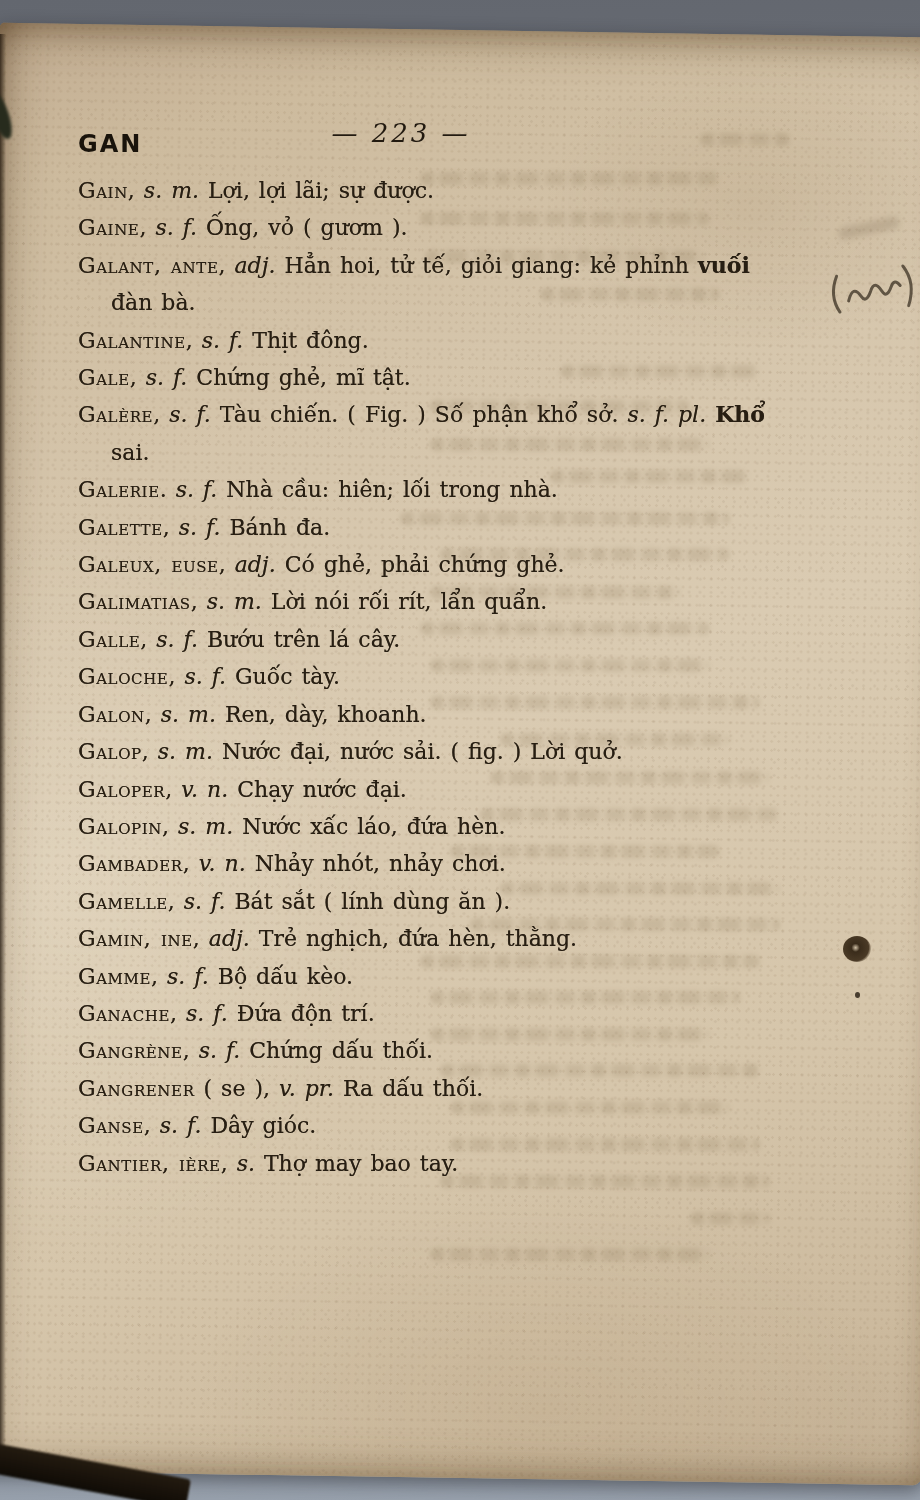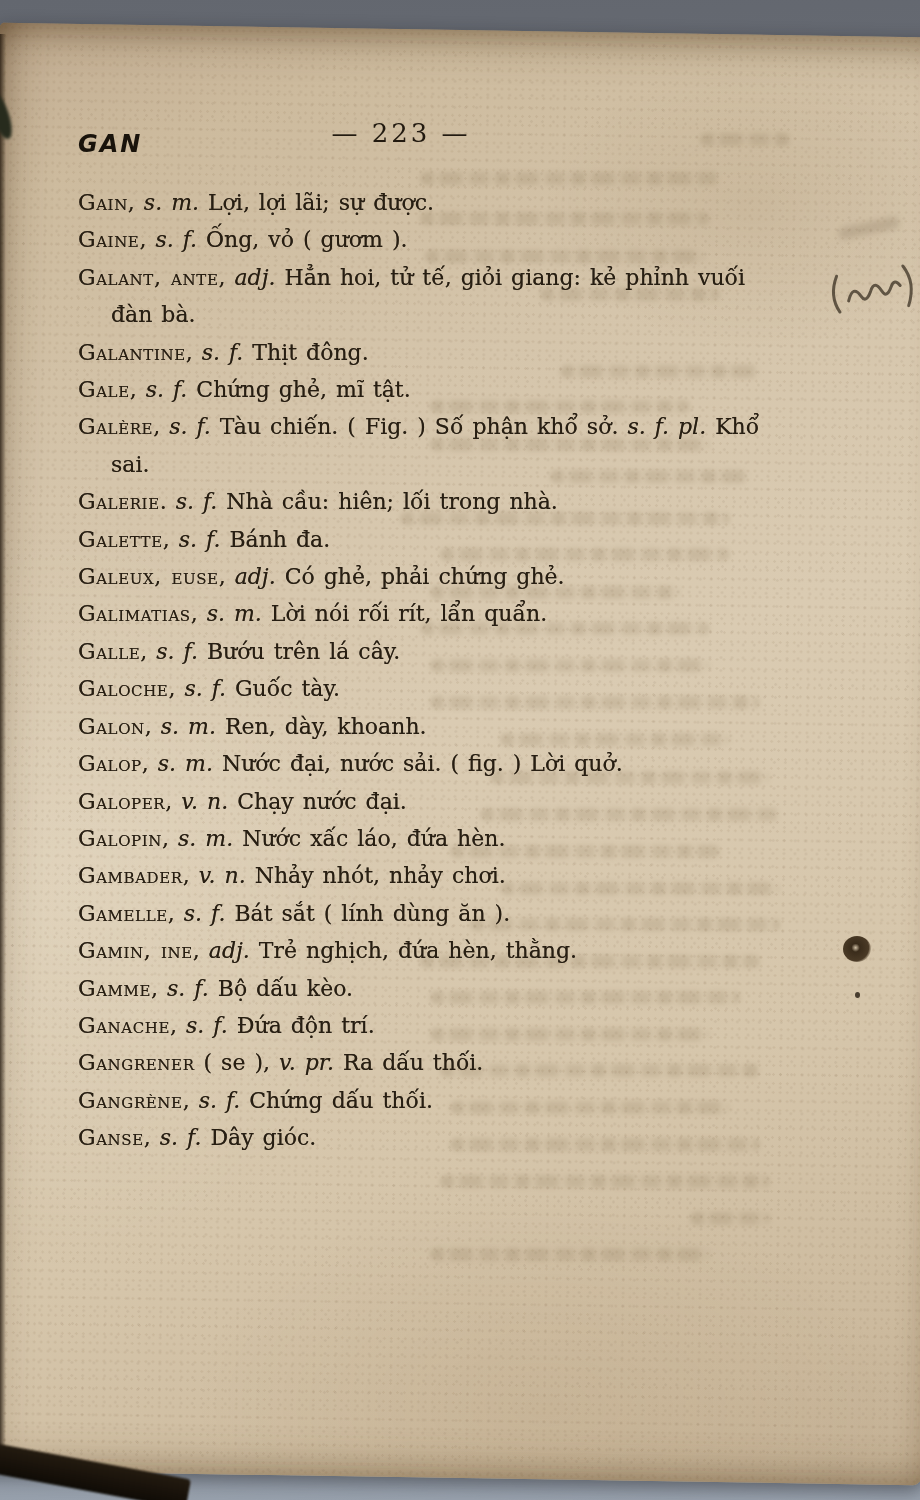--- a/index.html
+++ b/index.html
@@ -56,33 +56,33 @@
   .stain-dot{position:absolute;left:855px;top:992px;width:5px;height:6px;border-radius:50%;background:#241a0f;opacity:.8;}
   .handmark{position:absolute;left:824px;top:258px;width:96px;height:72px;transform:rotate(-7deg);opacity:.78;}
   .handsmudge{position:absolute;left:838px;top:222px;width:62px;height:12px;border-radius:6px;
     background:rgba(90,70,45,.5);filter:blur(3px);opacity:.35;transform:rotate(-12deg);}
   
   .content{position:absolute;left:78px;top:118px;width:716px;color:#271e12;}
   .header-row{position:relative;height:50px;}
   .running-head{
     position:absolute;left:0;top:12px;
     font-family:"DejaVu Sans","Liberation Sans",sans-serif;
-    font-weight:bold;font-size:24px;letter-spacing:2px;color:#19130b;font-style:italic;
+    font-weight:bold;font-size:24px;letter-spacing:2px;color:#19130b;
   }
   .page-number{
     position:absolute;left:0;right:70px;top:0;text-align:center;
-    font-size:26px;letter-spacing:3px;color:#221a10;
+    font-size:26px;letter-spacing:3px;color:#221a10;font-style:italic;
   }
-  .entries{margin-top:16px;}
+  .entries{margin-top:4px;}
   .entry{margin:0;padding-left:33px;text-indent:-33px;
     font-size:22px;line-height:37.4px;word-spacing:2px;
     text-shadow:0 0 .45px rgba(30,22,12,.65);}
   .head{font-variant:small-caps;letter-spacing:.6px;}
   .it{font-style:italic;}
-  .b{font-weight:normal;}
+  .b{font-weight:bold;}
 </style>
 </head>
 <body>
 
 <div class="page"></div>
 
 <div id="bleeds">
     <div class="bleed" style="left: 700px; top: 133px; width: 90px;"></div>
     <div class="bleed" style="left: 420px; top: 172px; width: 300px;"></div>
     <div class="bleed" style="left: 420px; top: 212px; width: 290px;"></div>
@@ -149,17 +149,18 @@
       <p class="entry"><span class="head">Galoche</span><span>, </span><span class="it">s. f.</span><span> Guốc tày.</span></p>
       <p class="entry"><span class="head">Galon</span><span>, </span><span class="it">s. m.</span><span> Ren, dày, khoanh.</span></p>
       <p class="entry"><span class="head">Galop</span><span>, </span><span class="it">s. m.</span><span> Nước đại, nước sải. ( fig. ) Lời quở.</span></p>
       <p class="entry"><span class="head">Galoper</span><span>, </span><span class="it">v. n.</span><span> Chạy nước đại.</span></p>
       <p class="entry"><span class="head">Galopin</span><span>, </span><span class="it">s. m.</span><span> Nước xấc láo, đứa hèn.</span></p>
       <p class="entry"><span class="head">Gambader</span><span>, </span><span class="it">v. n.</span><span> Nhảy nhót, nhảy chơi.</span></p>
       <p class="entry"><span class="head">Gamelle</span><span>, </span><span class="it">s. f.</span><span> Bát sắt ( lính dùng ăn ).</span></p>
       <p class="entry"><span class="head">Gamin, ine</span><span>, </span><span class="it">adj.</span><span> Trẻ nghịch, đứa hèn, thằng.</span></p>
       <p class="entry"><span class="head">Gamme</span><span>, </span><span class="it">s. f.</span><span> Bộ dấu kèo.</span></p>
       <p class="entry"><span class="head">Ganache</span><span>, </span><span class="it">s. f.</span><span> Đứa độn trí.</span></p>
+      <p class="entry"><span class="head">Gangrène</span><span>, </span><span class="it">s. f.</span><span> Chứng dấu thối.</span></p>
       <p class="entry"><span class="head">Gangrener</span><span> ( se ), </span><span class="it">v. pr.</span><span> Ra dấu thối.</span></p>
-      <p class="entry"><span class="head">Gangrène</span><span>, </span><span class="it">s. f.</span><span> Chứng dấu thối.</span></p>
       <p class="entry"><span class="head">Ganse</span><span>, </span><span class="it">s. f.</span><span> Dây gióc.</span></p>
+      <p class="entry"><span class="head">Gantier, ière</span><span>, </span><span class="it">s.</span><span> Thợ may bao tay.</span></p>
     </div>
 </div>
 
 </body></html>

